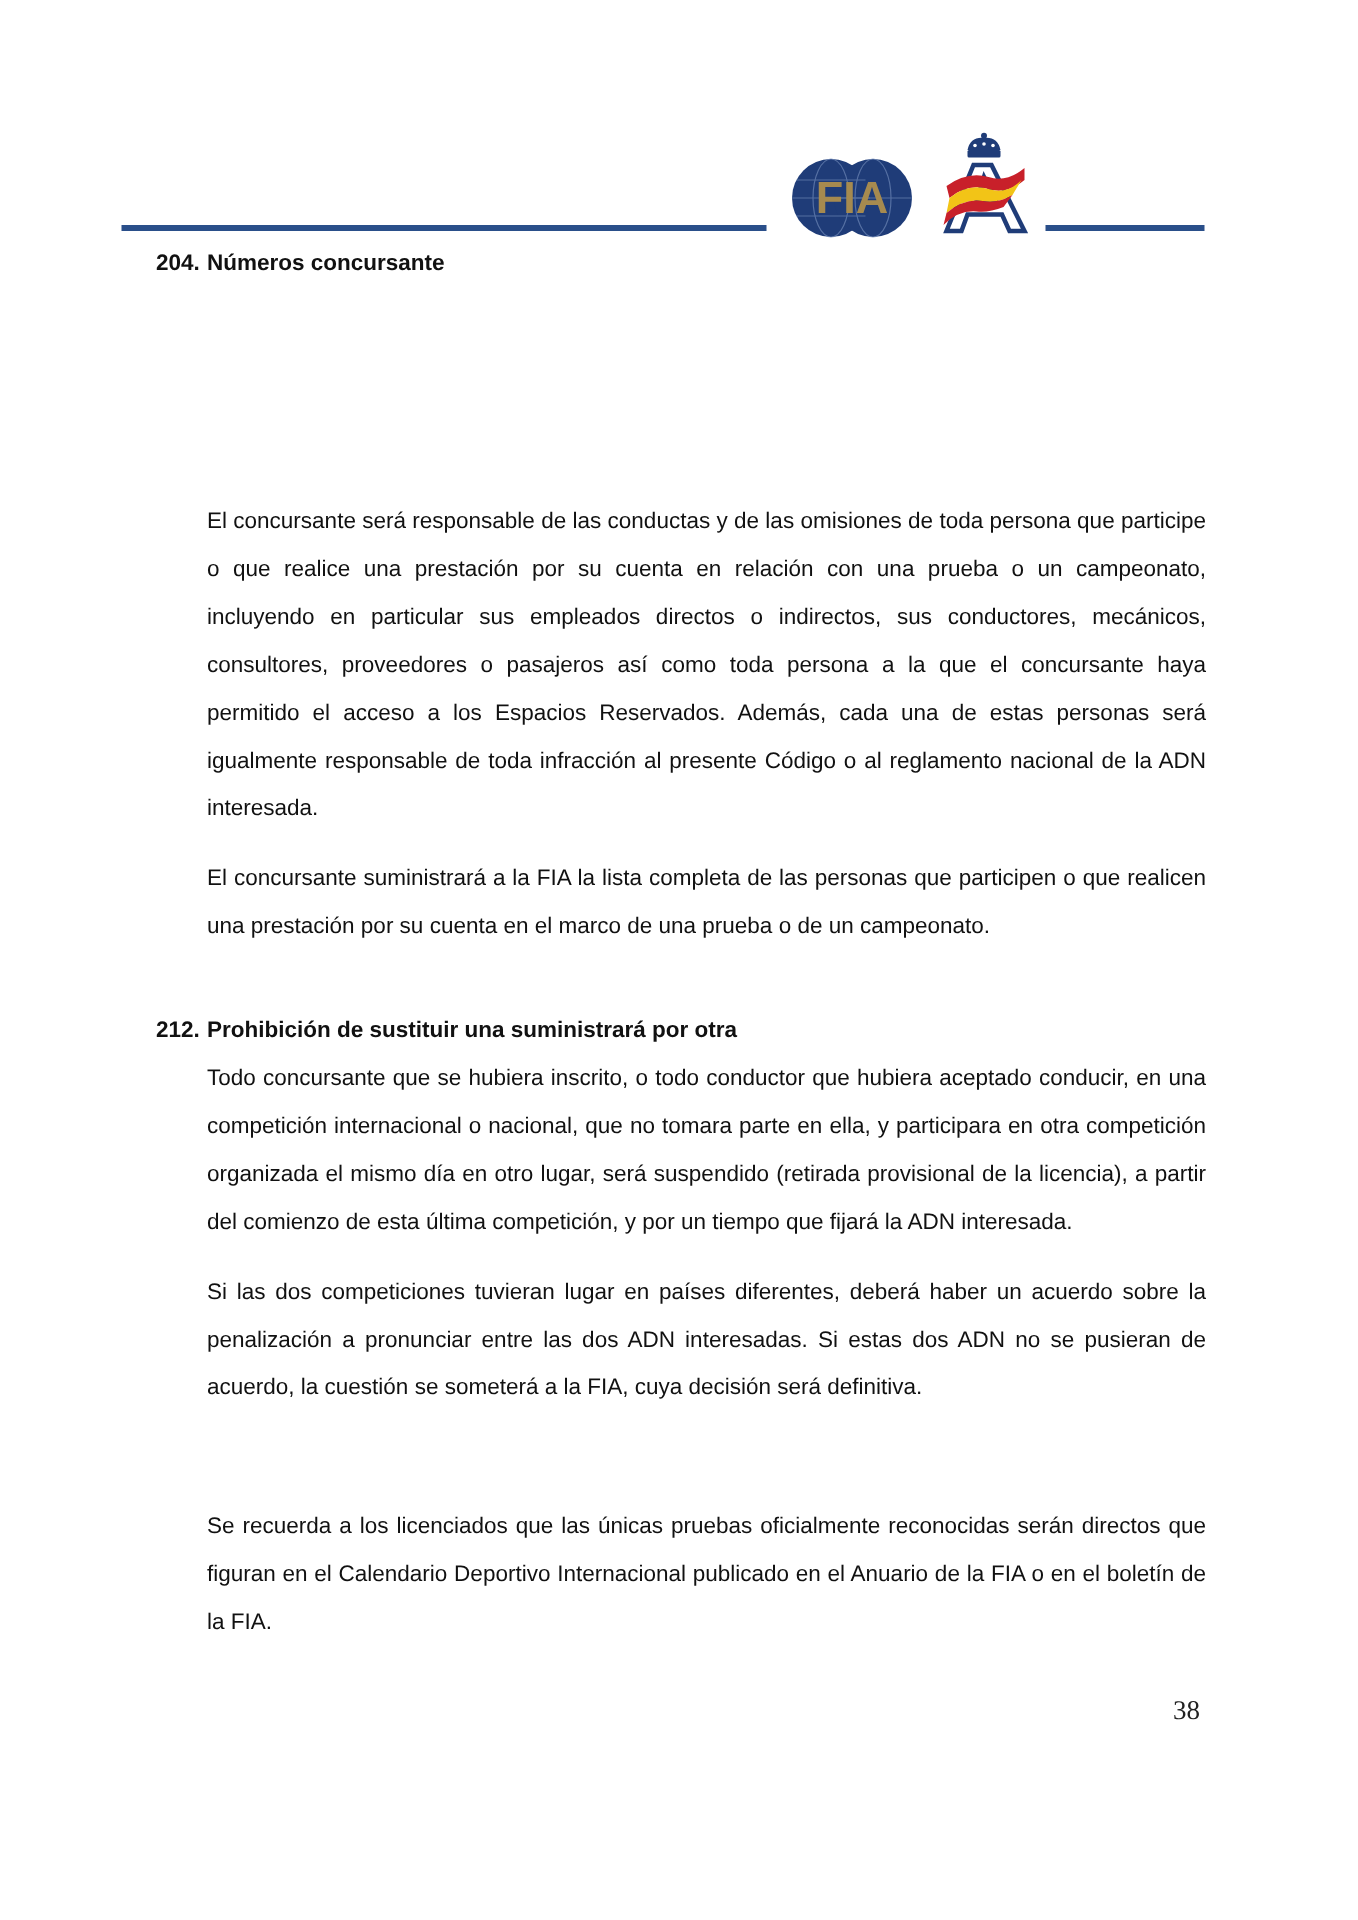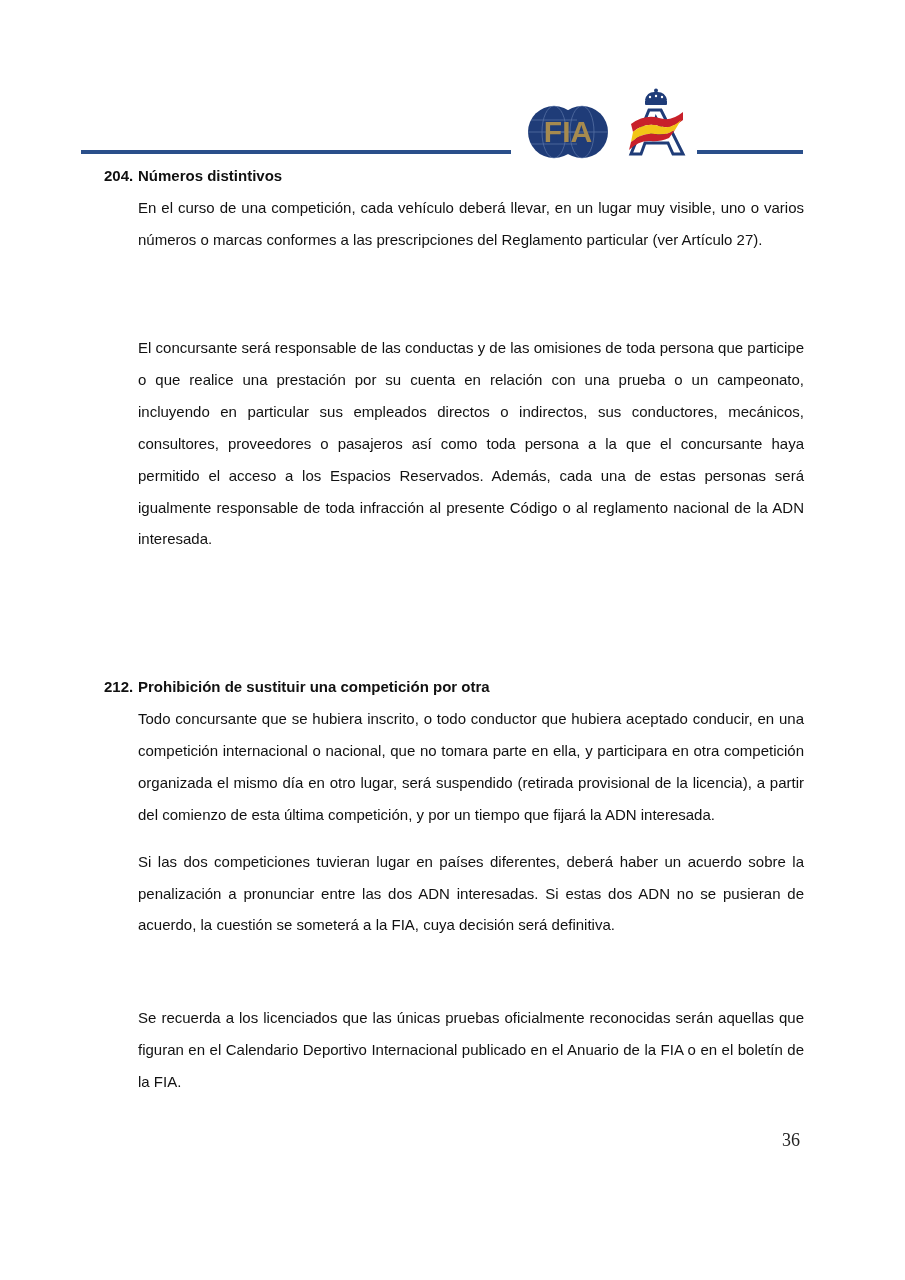--- a/index.html
+++ b/index.html
@@ -123,36 +123,36 @@
     <path d="M6 36 Q20 26 34 30 Q46 34 58 24 L58 32 Q46 42 34 38 Q20 34 8 44 Z" fill="#c8202a"></path>
     <path d="M8 44 Q20 34 34 38 Q46 42 56 32 L50 42 Q40 48 30 46 Q18 44 6 54 Z" fill="#f2c417"></path>
     <path d="M6 54 Q18 44 30 46 Q40 48 50 42 L44 50 Q34 54 26 53 Q14 52 4 62 Z" fill="#c8202a"></path>
   </svg>
 </div>
 
 <div class="content">
 
   <section class="article" style="top:166px;">
     <div class="article-title">
-      <span class="article-num">204.</span><span>Números distintivos</span>
+      <span class="article-num">204.</span><span>Números concursante</span>
     </div>
-    <p class="para">En el curso de una competición, cada vehículo deberá llevar, en un lugar muy visible, uno o varios números o marcas conformes a las prescripciones del Reglamento particular (ver Artículo 27).</p>
   </section>
 
   <section class="article" style="top:326px;">
     <p class="para">El concursante será responsable de las conductas y de las omisiones de toda persona que participe o que realice una prestación por su cuenta en relación con una prueba o un campeonato, incluyendo en particular sus empleados directos o indirectos,  sus conductores, mecánicos, consultores,  proveedores o pasajeros así como toda persona a la que el concursante haya permitido el acceso a los Espacios Reservados.  Además, cada una de estas personas será igualmente responsable de toda infracción al presente Código o al reglamento nacional de la ADN interesada.</p>
+    <p class="para">El concursante suministrará a la FIA la lista completa de las personas que participen o que realicen una prestación por su cuenta en el marco de una prueba o de un campeonato.</p>
   </section>
 
   <section class="article" style="top:677px;">
     <div class="article-title">
-      <span class="article-num">212.</span><span>Prohibición de sustituir una competición por otra</span>
+      <span class="article-num">212.</span><span>Prohibición de sustituir una suministrará por otra</span>
     </div>
     <p class="para">Todo concursante que se hubiera inscrito, o todo conductor que hubiera aceptado conducir, en una competición internacional o nacional, que no tomara parte en ella, y participara en otra competición organizada el mismo día en otro lugar, será suspendido (retirada provisional de la licencia), a partir del comienzo de esta última competición, y por un tiempo que fijará la ADN interesada.</p>
     <p class="para">Si las dos competiciones tuvieran lugar en países diferentes, deberá haber un acuerdo sobre la penalización a pronunciar entre las dos ADN interesadas. Si estas dos ADN no se pusieran de acuerdo, la cuestión se someterá a la FIA, cuya decisión será definitiva.</p>
   </section>
 
   <section class="article" style="top:996px;">
-    <p class="para">Se recuerda a los licenciados que las únicas pruebas oficialmente reconocidas serán aquellas que figuran en el Calendario Deportivo Internacional publicado en el Anuario de la FIA o en el boletín de la FIA.</p>
+    <p class="para">Se recuerda a los licenciados que las únicas pruebas oficialmente reconocidas serán directos que figuran en el Calendario Deportivo Internacional publicado en el Anuario de la FIA o en el boletín de la FIA.</p>
   </section>
 
 </div>
 
-<div class="page-number">36</div>
+<div class="page-number">38</div>
 
 </body></html>

